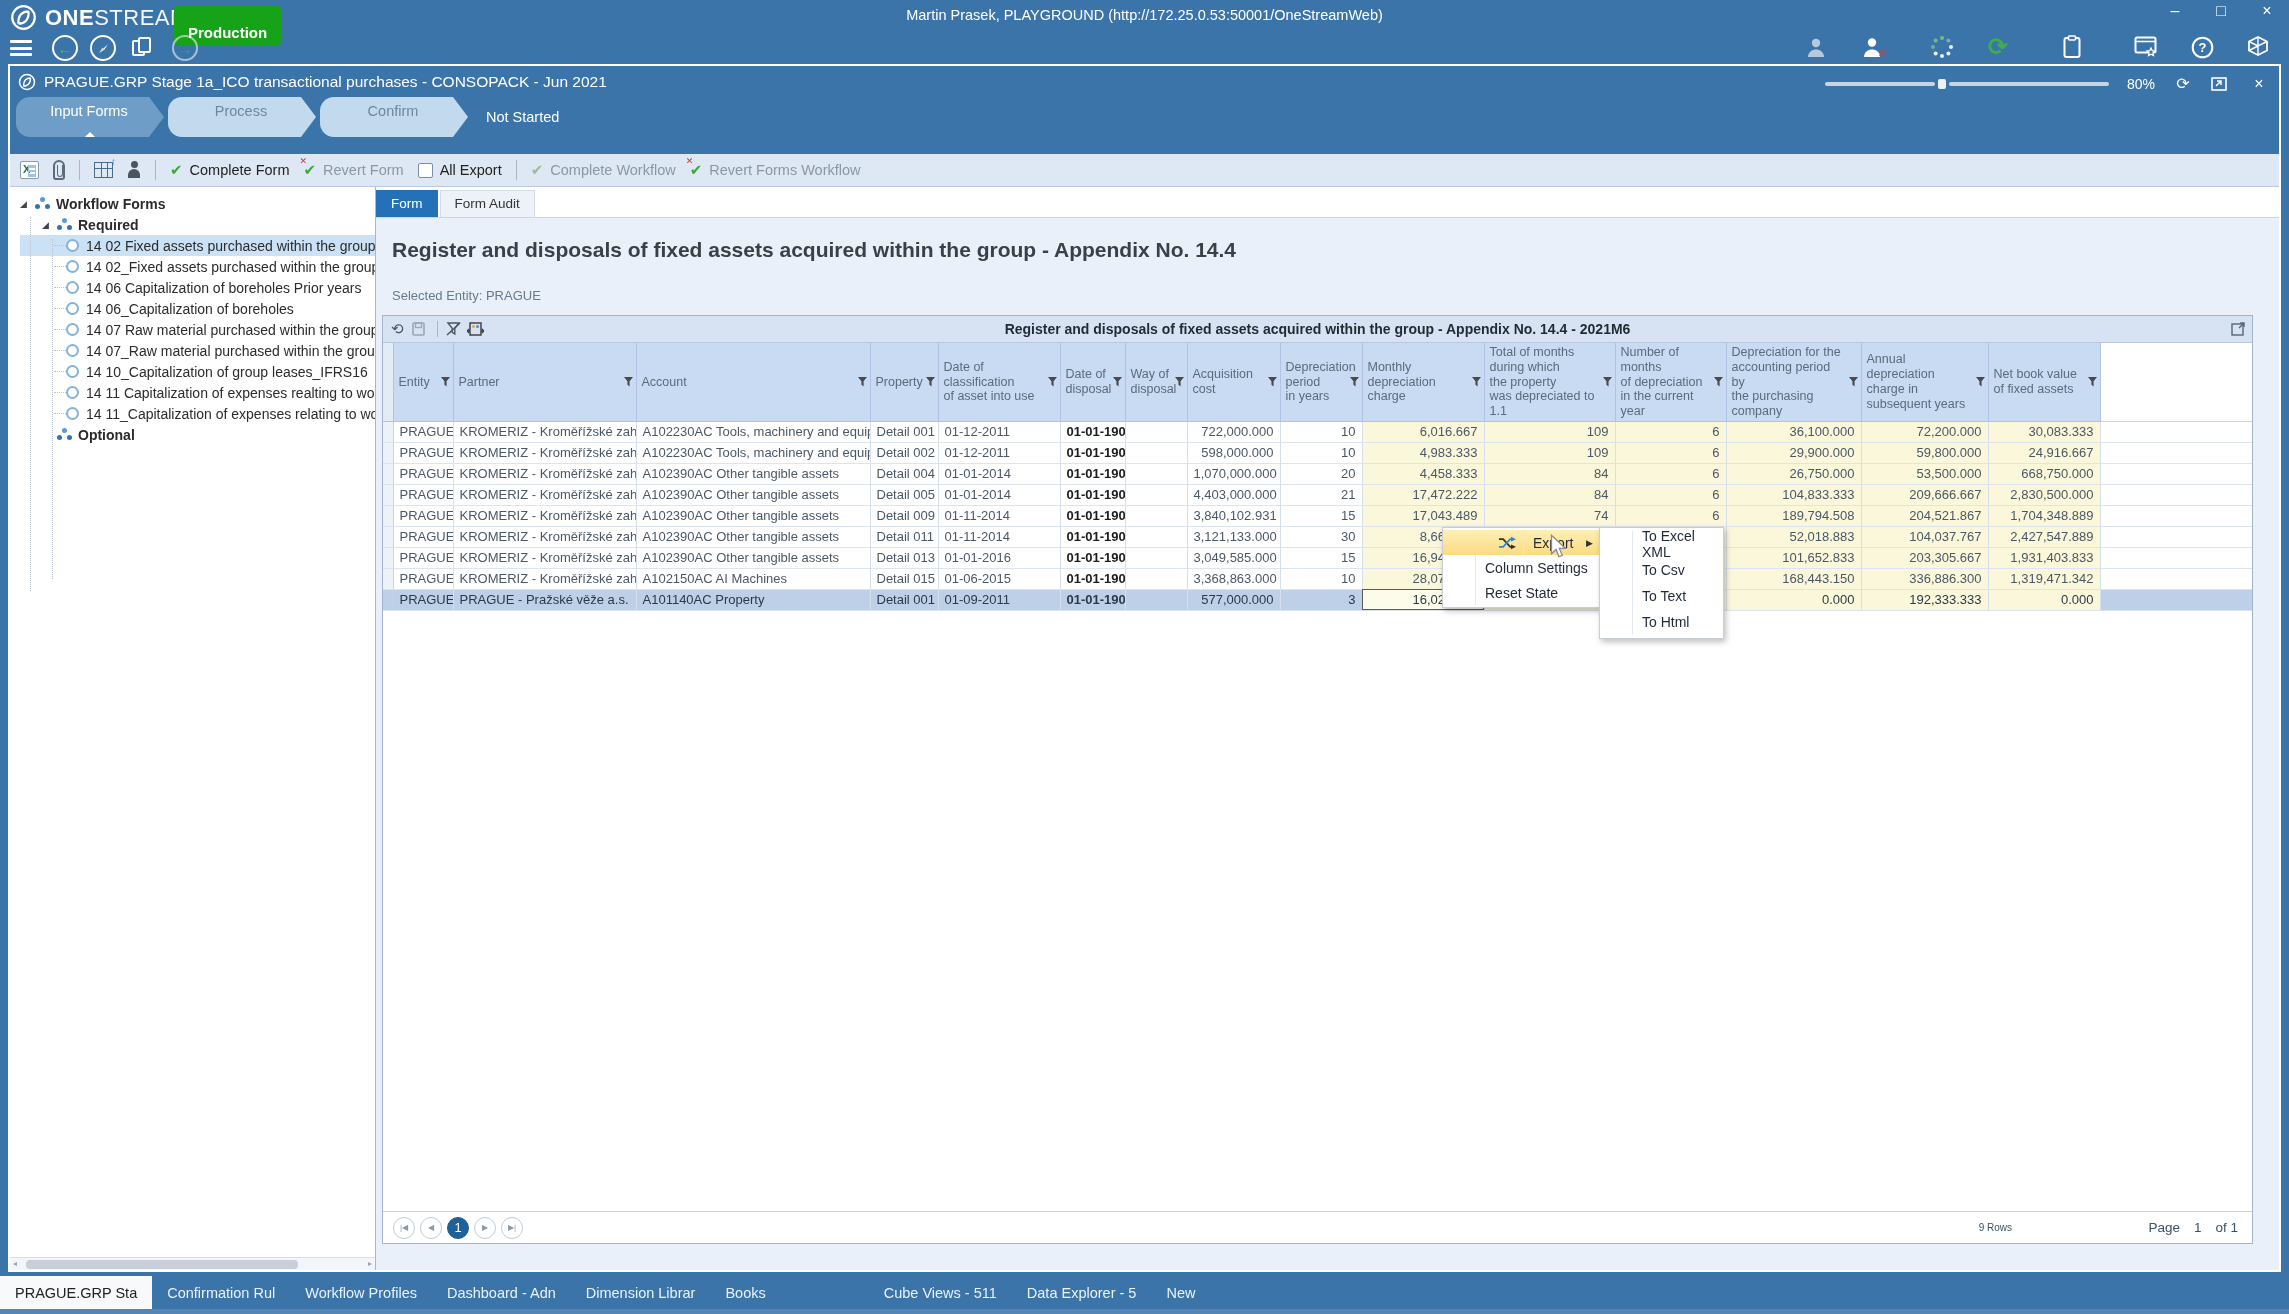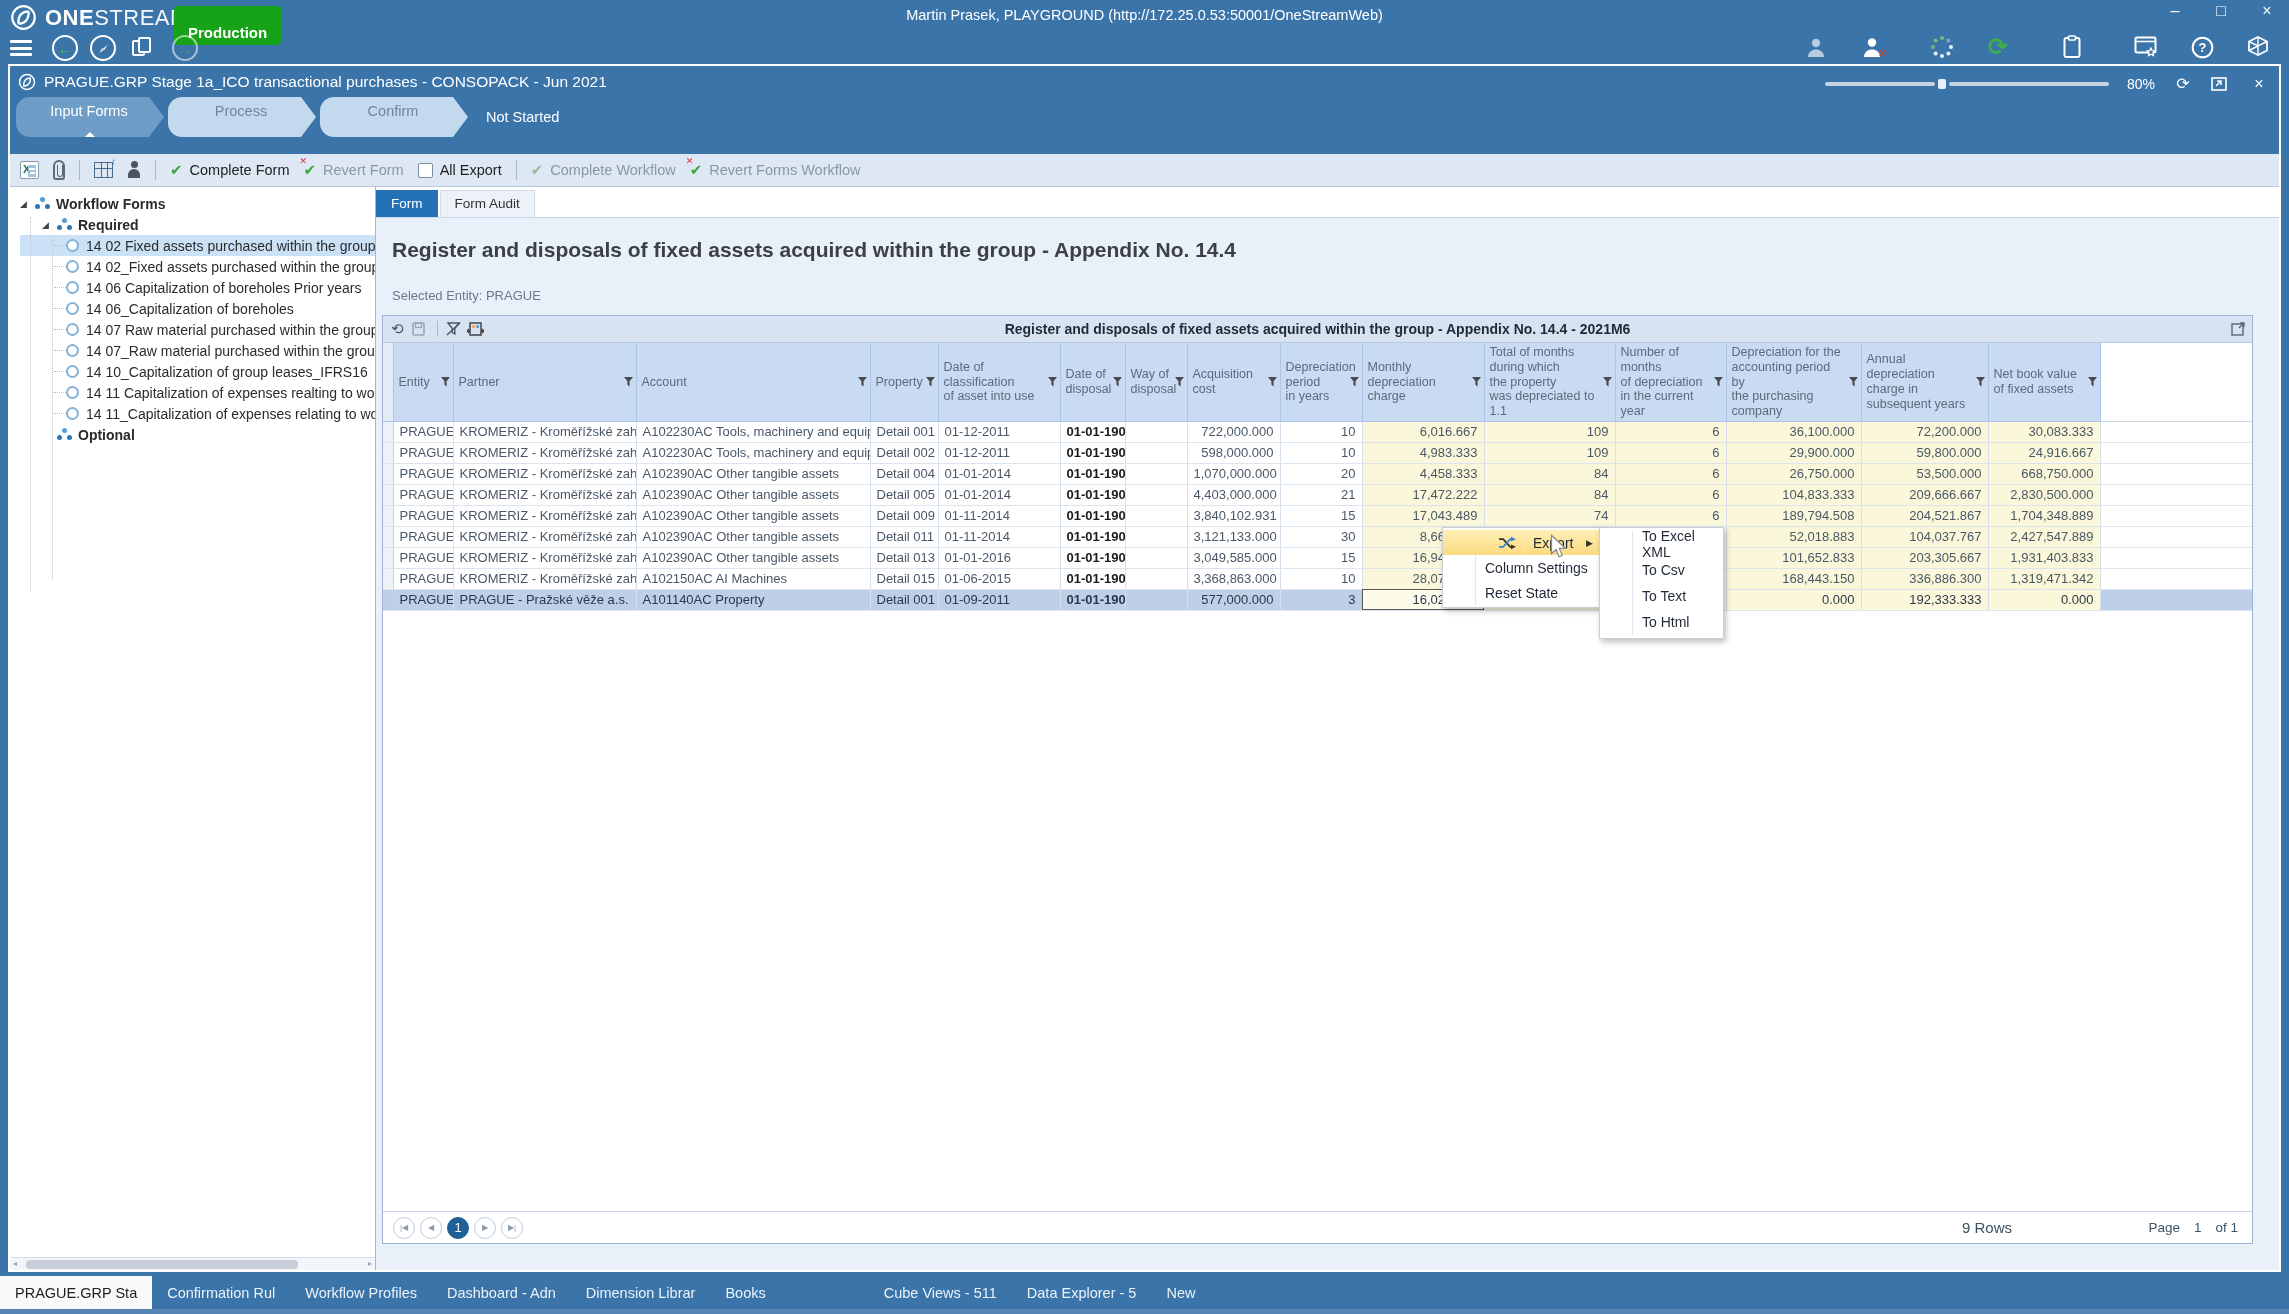--- a/index.html
+++ b/index.html
@@ -120,21 +120,21 @@
   .grid td.num { text-align:right; }
   .grid td.yellow { background:#FBF7DA; }
   .grid td.bolddate { color:#1b1b1b; font-weight:700; }
   .grid tr.selected td { background:#BDD0E7; color:#2B3A49; }
   .grid tr.selected td.yellow { background:#FBF7DA; }
   .grid td.active-cell { outline:1.5px solid #5A5A5A; outline-offset:-1.5px; background:#FDFBEA !important; }
   .grid-filler { flex:1; background:#fff; }
   .pager { flex:0 0 32px; background:#fff; border-top:1px solid #C3D2E4; display:flex; align-items:center; padding:0 10px; position:relative; }
   .pbtn { width:22px; height:22px; border:1px solid #BCCDE0; border-radius:50%; background:#fff; color:#8A9AAA; font-size:8px; display:flex; align-items:center; justify-content:center; margin-right:5px; }
   .pbtn.cur { background:#1F6099; border-color:#1F6099; color:#fff; font-size:13px; }
-  .pager .rows-count { position:absolute; right:240px; color:#3B5264; font-size:15px; }
+  .pager .rows-count { position:absolute; right:240px; color:#3B5264; font-size:10px; }
   .pager .pageinfo { position:absolute; right:14px; color:#3B5264; font-size:13.5px;text-align:right; }
   .pager .pageinfo span { margin-left:14px; }
 
   
   .ctx, .ctx-sub { position:absolute; background:#fff; border:1px solid #C9CED6; box-shadow:2px 3px 6px rgba(0,0,0,.25); z-index:50; }
   .ctx { left:1442px; top:527px; width:158px; padding:2px 0; }
   .ctx-sub { left:1599px; top:527px; width:125px; padding:3px 0; }
   .ctx-item { height:25px; display:flex; align-items:center; position:relative; font-size:14px; color:#1F2937; }
   .ctx-item .gut { flex:0 0 33px; height:100%; border-right:1px solid #E4E7EB; display:flex; align-items:center; justify-content:center; }
   .ctx-item .lab { padding-left:9px; flex:1; }

